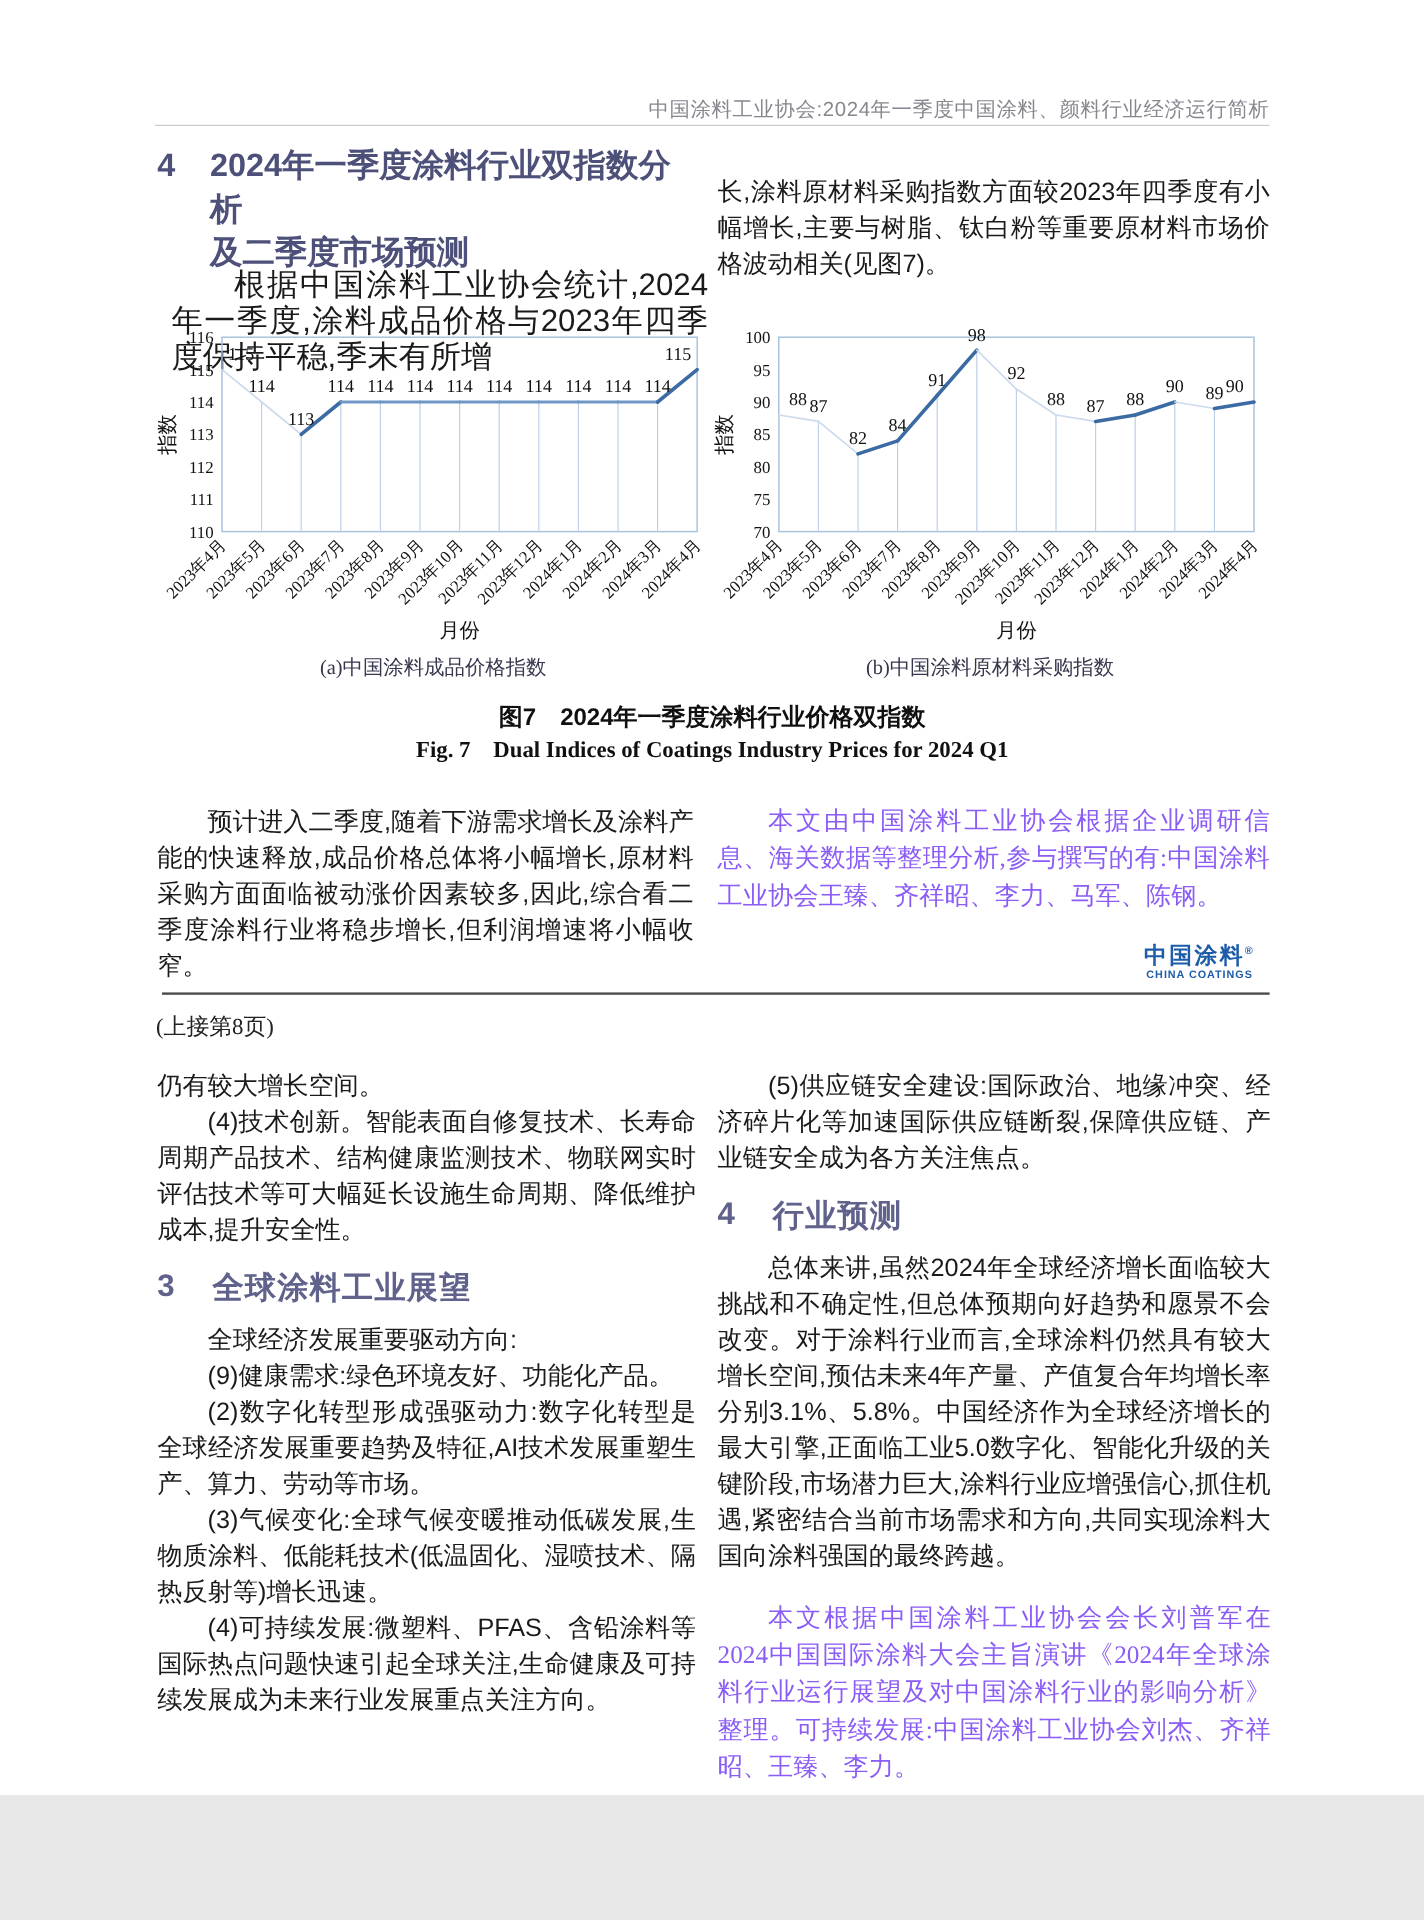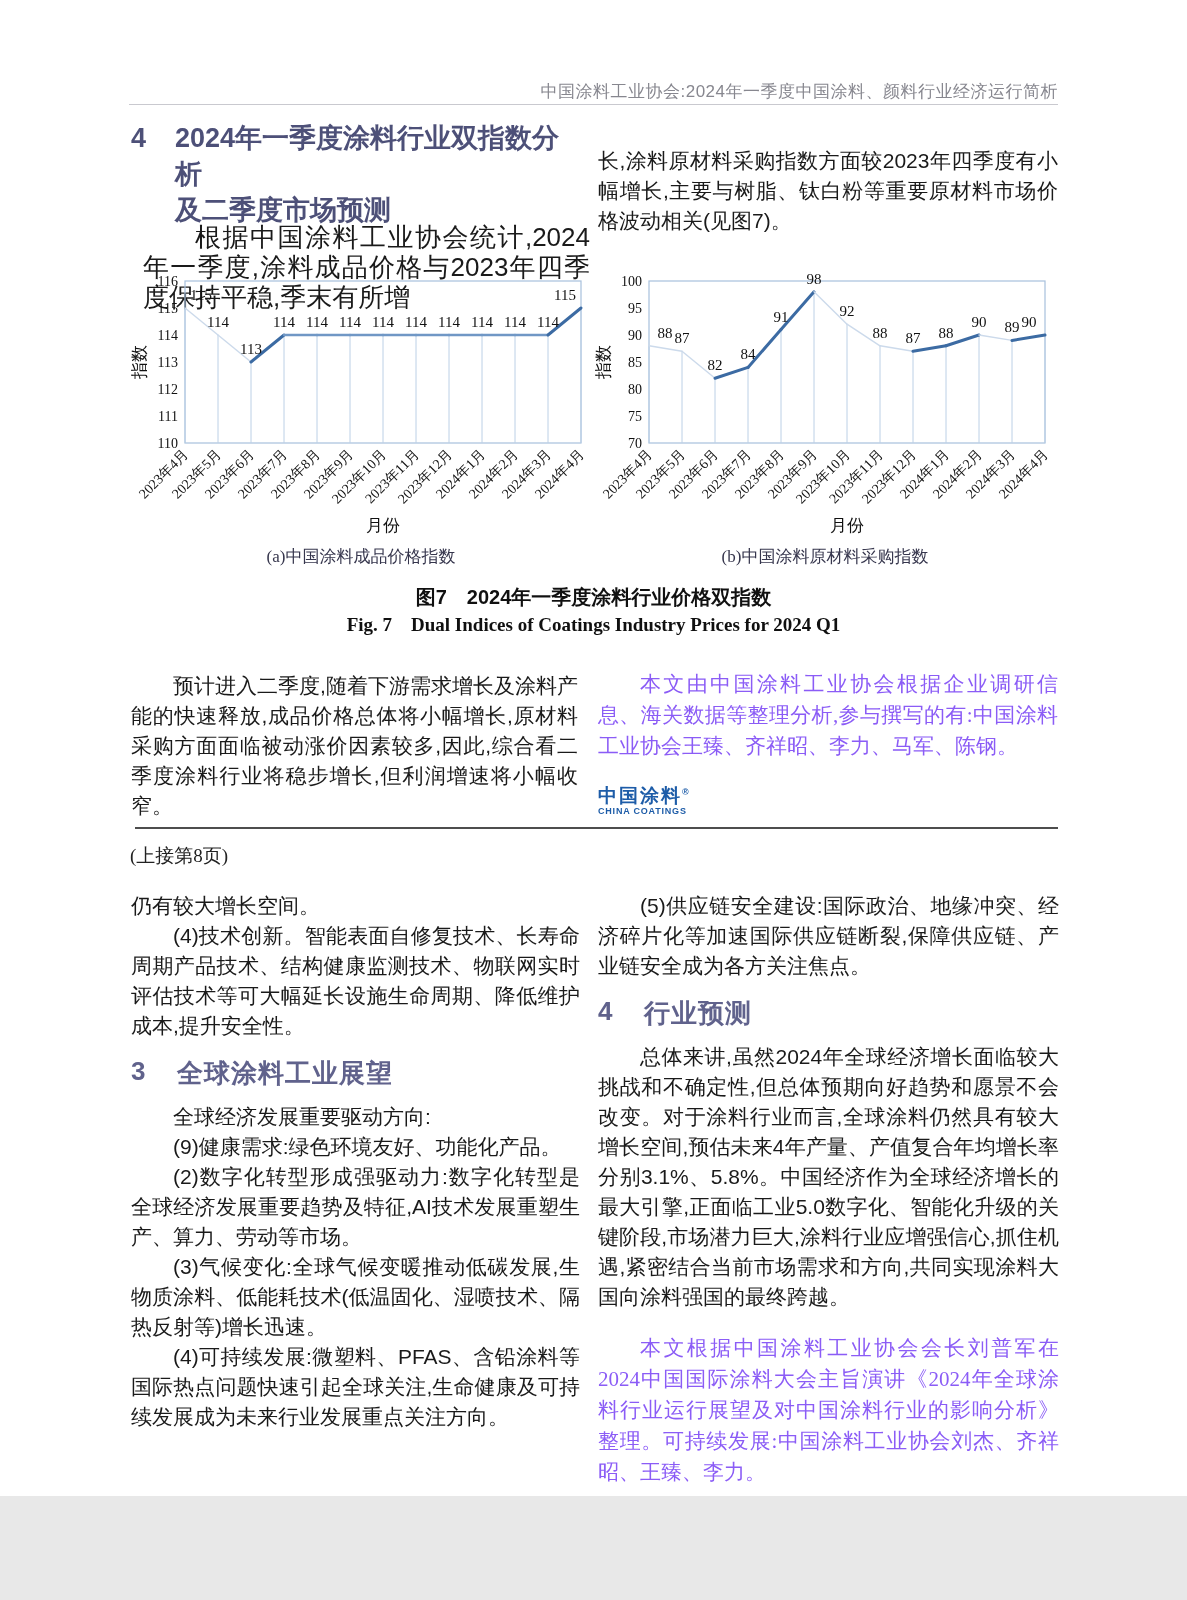--- a/index.html
+++ b/index.html
@@ -24,21 +24,21 @@
   svg text.tick{font-family:"Liberation Serif",serif;font-size:14px;fill:#111;}
   svg text.dlabel{font-family:"Liberation Serif",serif;font-size:15px;fill:#111;}
   svg text.atitle{font-family:"Liberation Serif",serif;font-size:17px;fill:#111;}
   .fig-cap-cn{position:absolute;top:584px;left:0;right:0;text-align:center;font-size:20px;font-weight:bold;color:#101010;}
   .fig-cap-en{position:absolute;top:612px;left:0;right:0;text-align:center;font-size:19px;font-weight:bold;font-family:"Liberation Serif",serif;color:#101010;}
   
   .mid-left{position:absolute;top:650px;left:131px;width:447px;font-size:21px;line-height:30px;text-align:justify;text-indent:2em;}
   .mid-right{position:absolute;top:648px;left:598px;width:460px;}
   .blue-note{font-family:"Liberation Serif",serif;font-size:21px;line-height:31px;text-align:justify;text-indent:2em;color:#8b5cf6;}
   
-  .logo-block{padding-right:14px;margin-top:8px;}
+  .logo-block{text-align:right;padding-right:14px;margin-top:8px;}
   .logo-cn{font-size:19px;font-weight:bold;color:#1d5ca8;letter-spacing:2px;line-height:18px;}
   .logo-sup{font-size:9px;vertical-align:super;letter-spacing:0;}
   .logo-en{font-size:9px;font-weight:bold;color:#1d5ca8;letter-spacing:.8px;line-height:12px;}
   
   .divider{position:absolute;top:827px;left:135px;width:923px;border-top:2px solid #4d4d4d;}
   .continuation{position:absolute;top:843px;left:130px;font-family:"Liberation Serif",serif;font-size:19px;color:#222;}
   
   .col-bl{position:absolute;top:891px;left:131px;width:449px;}
   .col-br{position:absolute;top:891px;left:598px;width:461px;}
   .para{font-size:21px;line-height:30px;text-align:justify;margin:0;}

